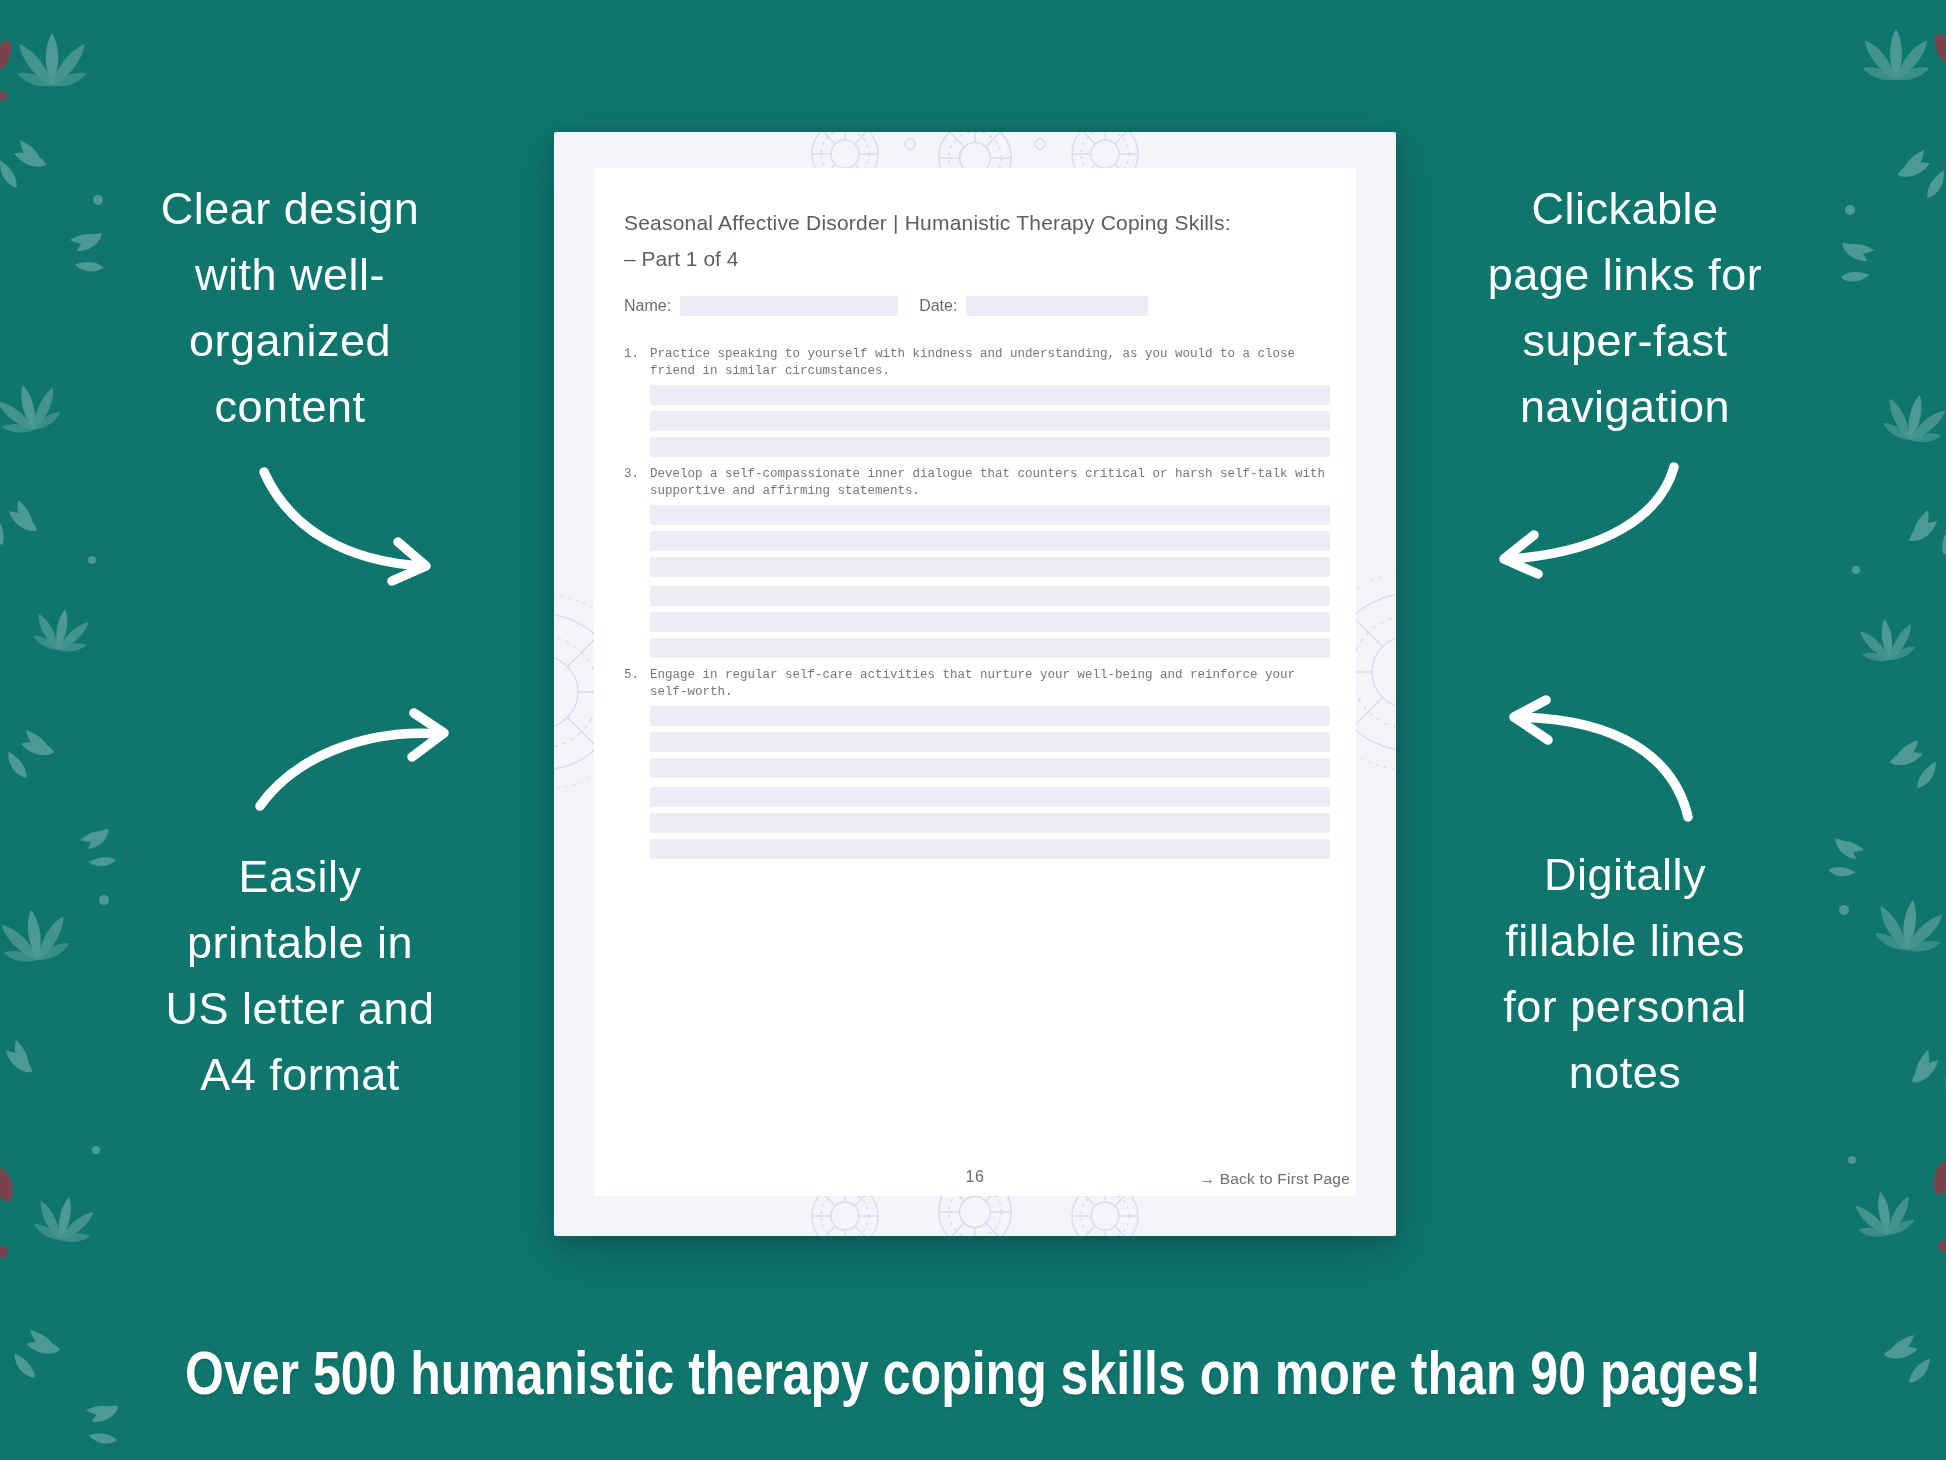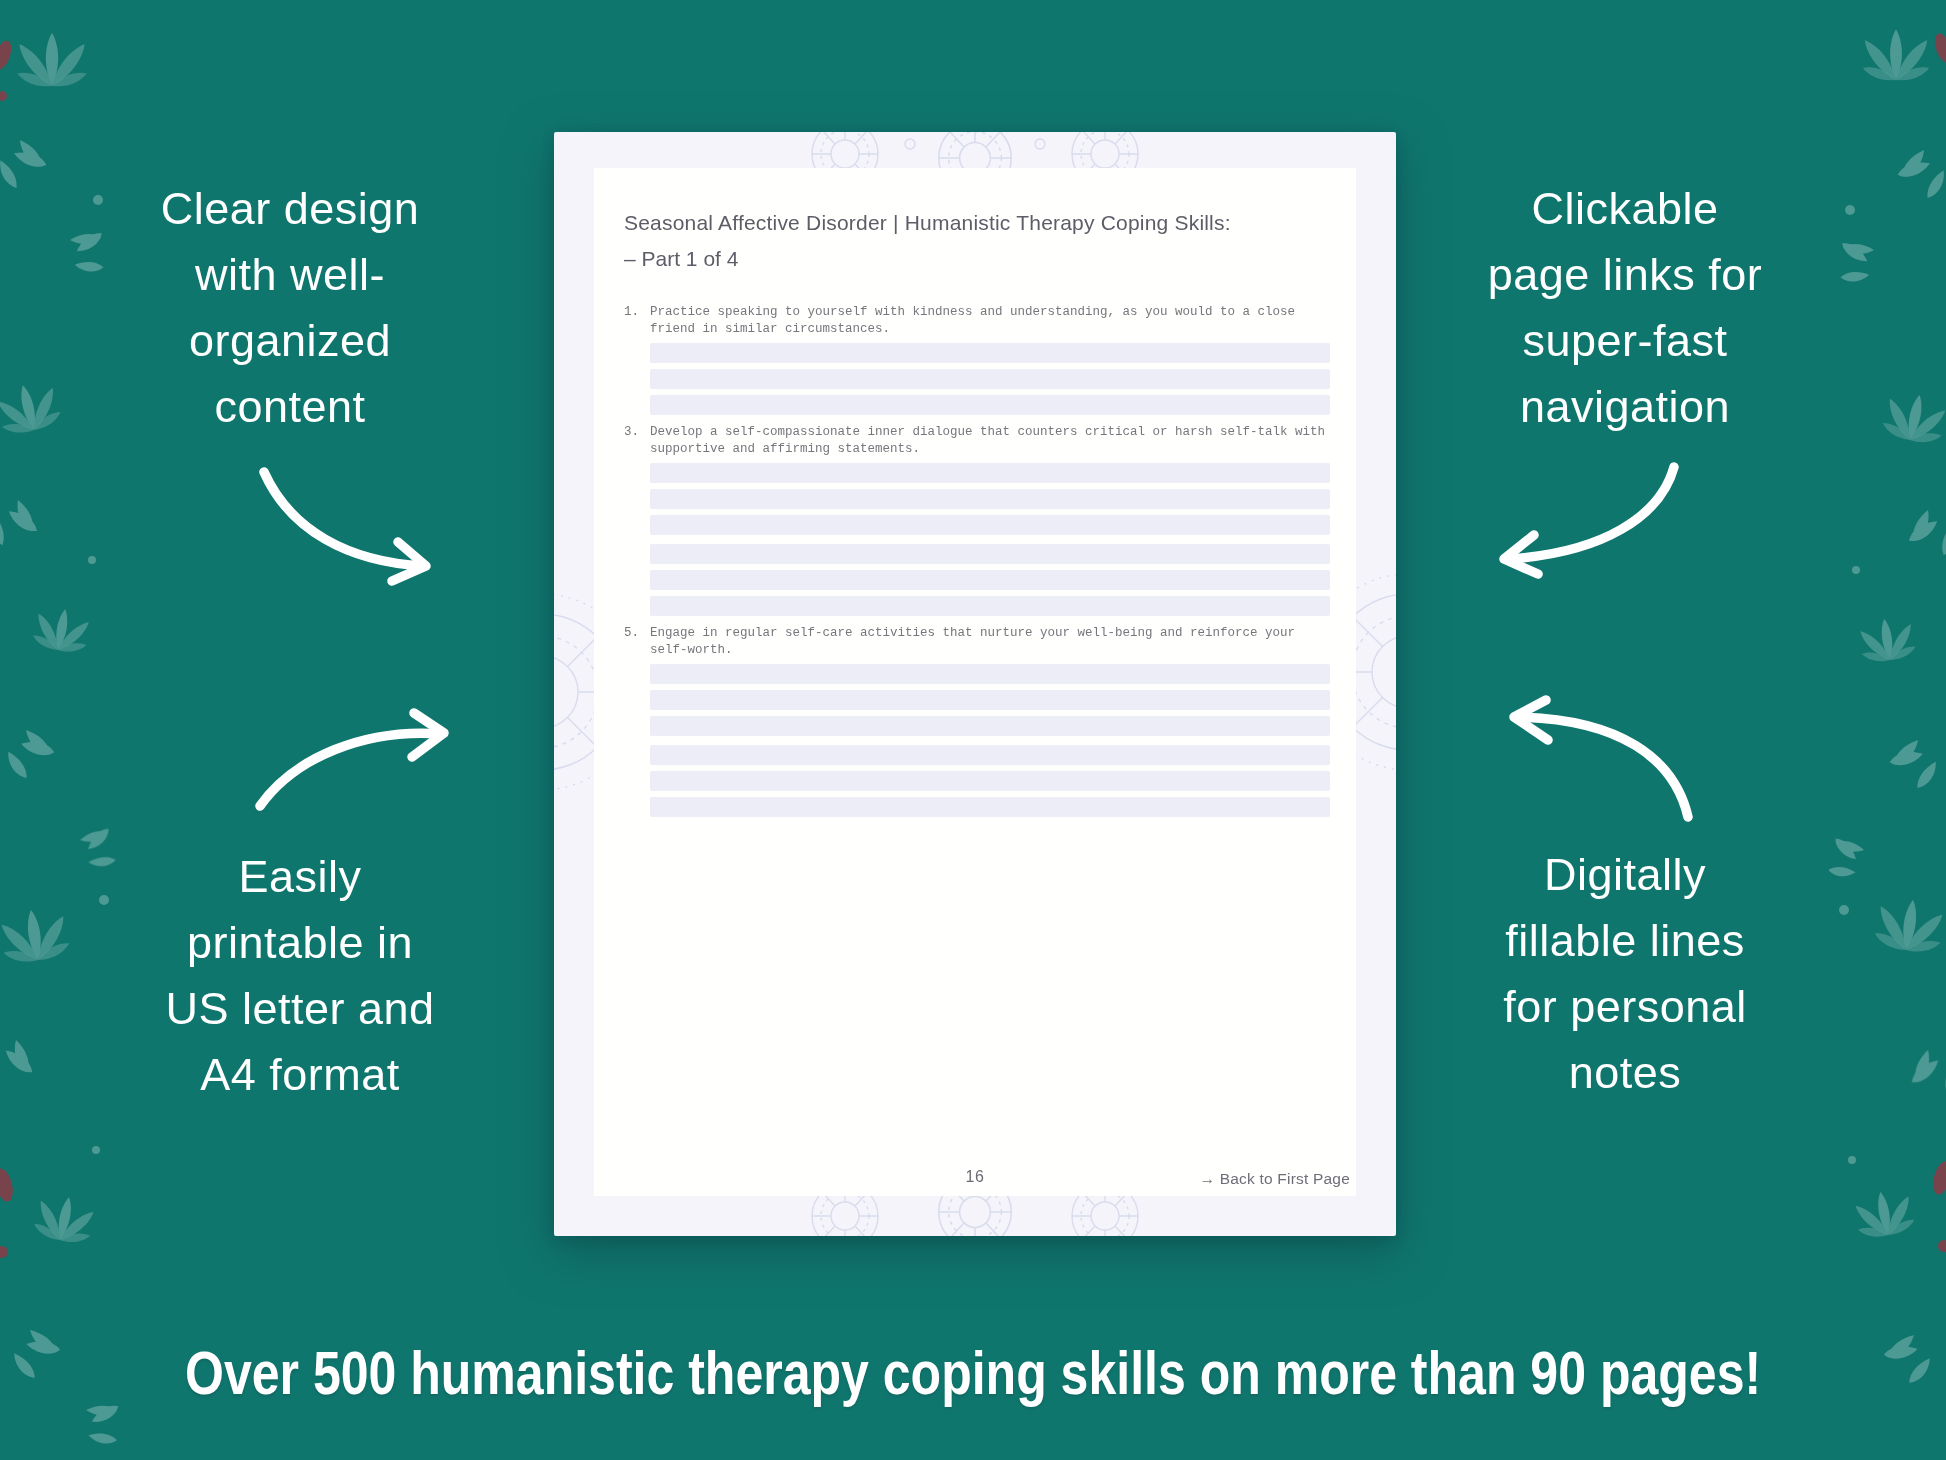--- a/index.html
+++ b/index.html
@@ -212,20 +212,26 @@
         <use href="#bigm" transform="translate(-12,560)"></use>
         <use href="#bigm" transform="translate(854,540)"></use>
       </g>
     </svg>
 
     <div class="page-inner">
       <div class="page-content">
         <div class="doc-title">Seasonal Affective Disorder | Humanistic Therapy Coping Skills:</div>
         <div class="doc-subtitle">– Part 1 of 4</div>
 
+        <div class="meta-row">
+          <span>Name:</span>
+          <span class="fill-box name-box"></span>
+          <span class="date-label">Date:</span>
+          <span class="fill-box date-box"></span>
+        </div>
 
         <div class="items">
 
           <div class="item">
             <div class="item-text"><span class="item-num">1.</span><span>Practice speaking to yourself with kindness and understanding, as you would to a close friend in similar circumstances.</span></div>
             <div class="bar"></div>
             <div class="bar"></div>
             <div class="bar"></div>
           </div>
 

